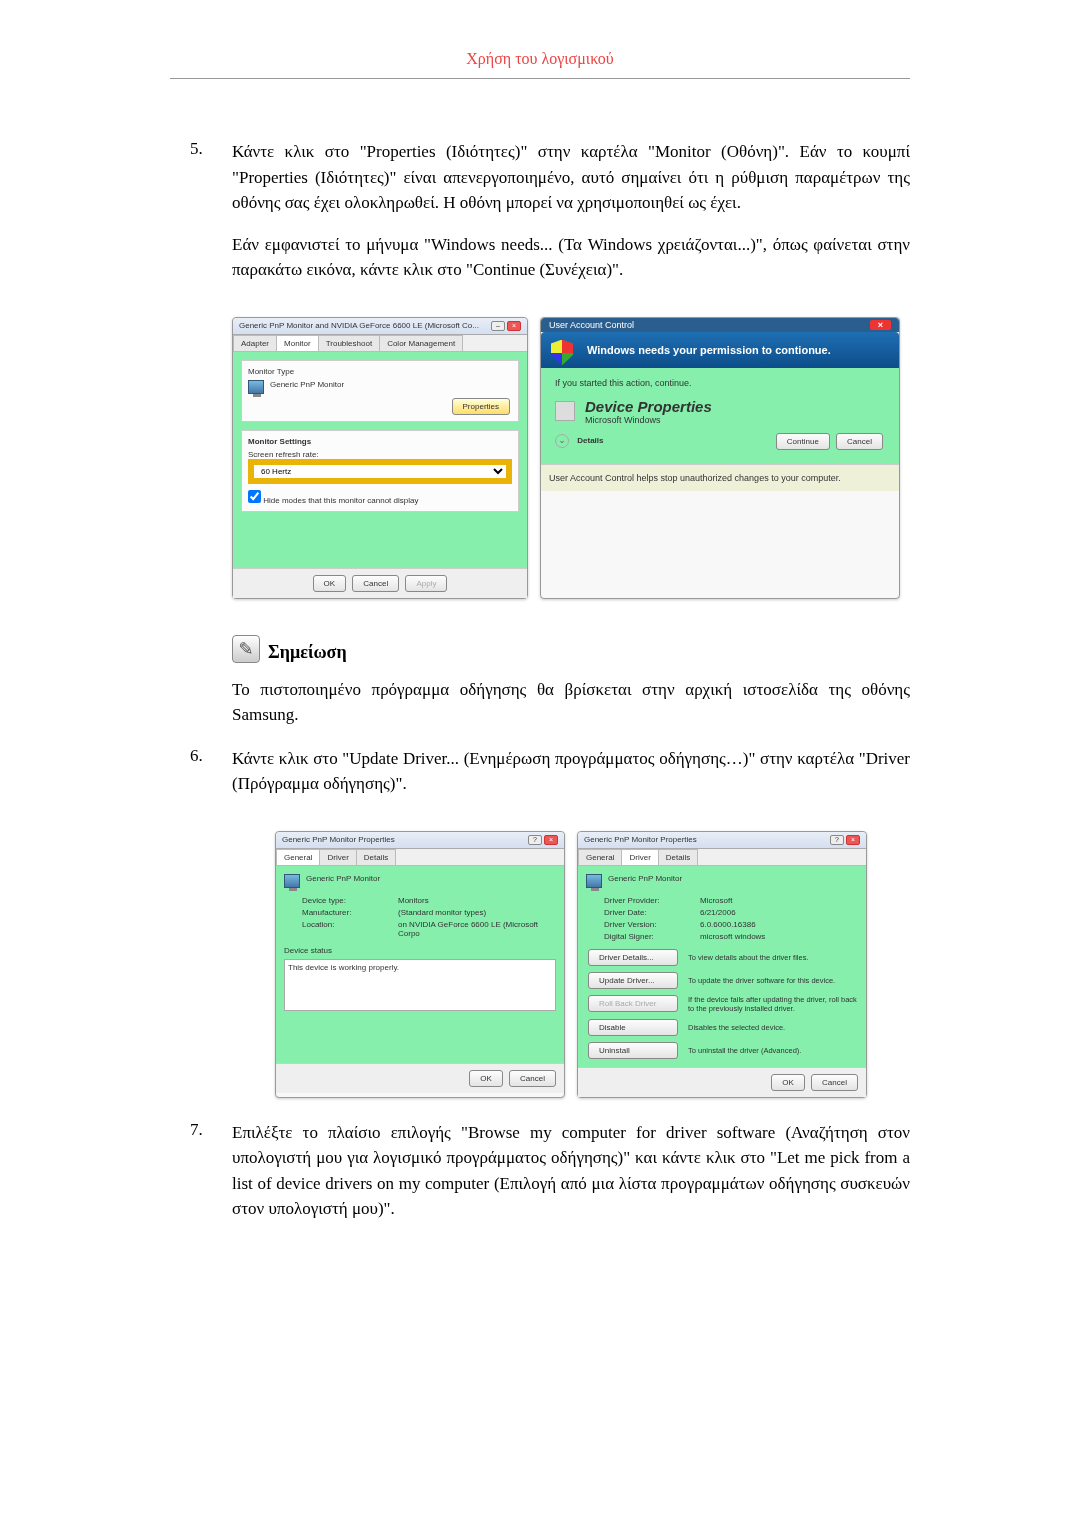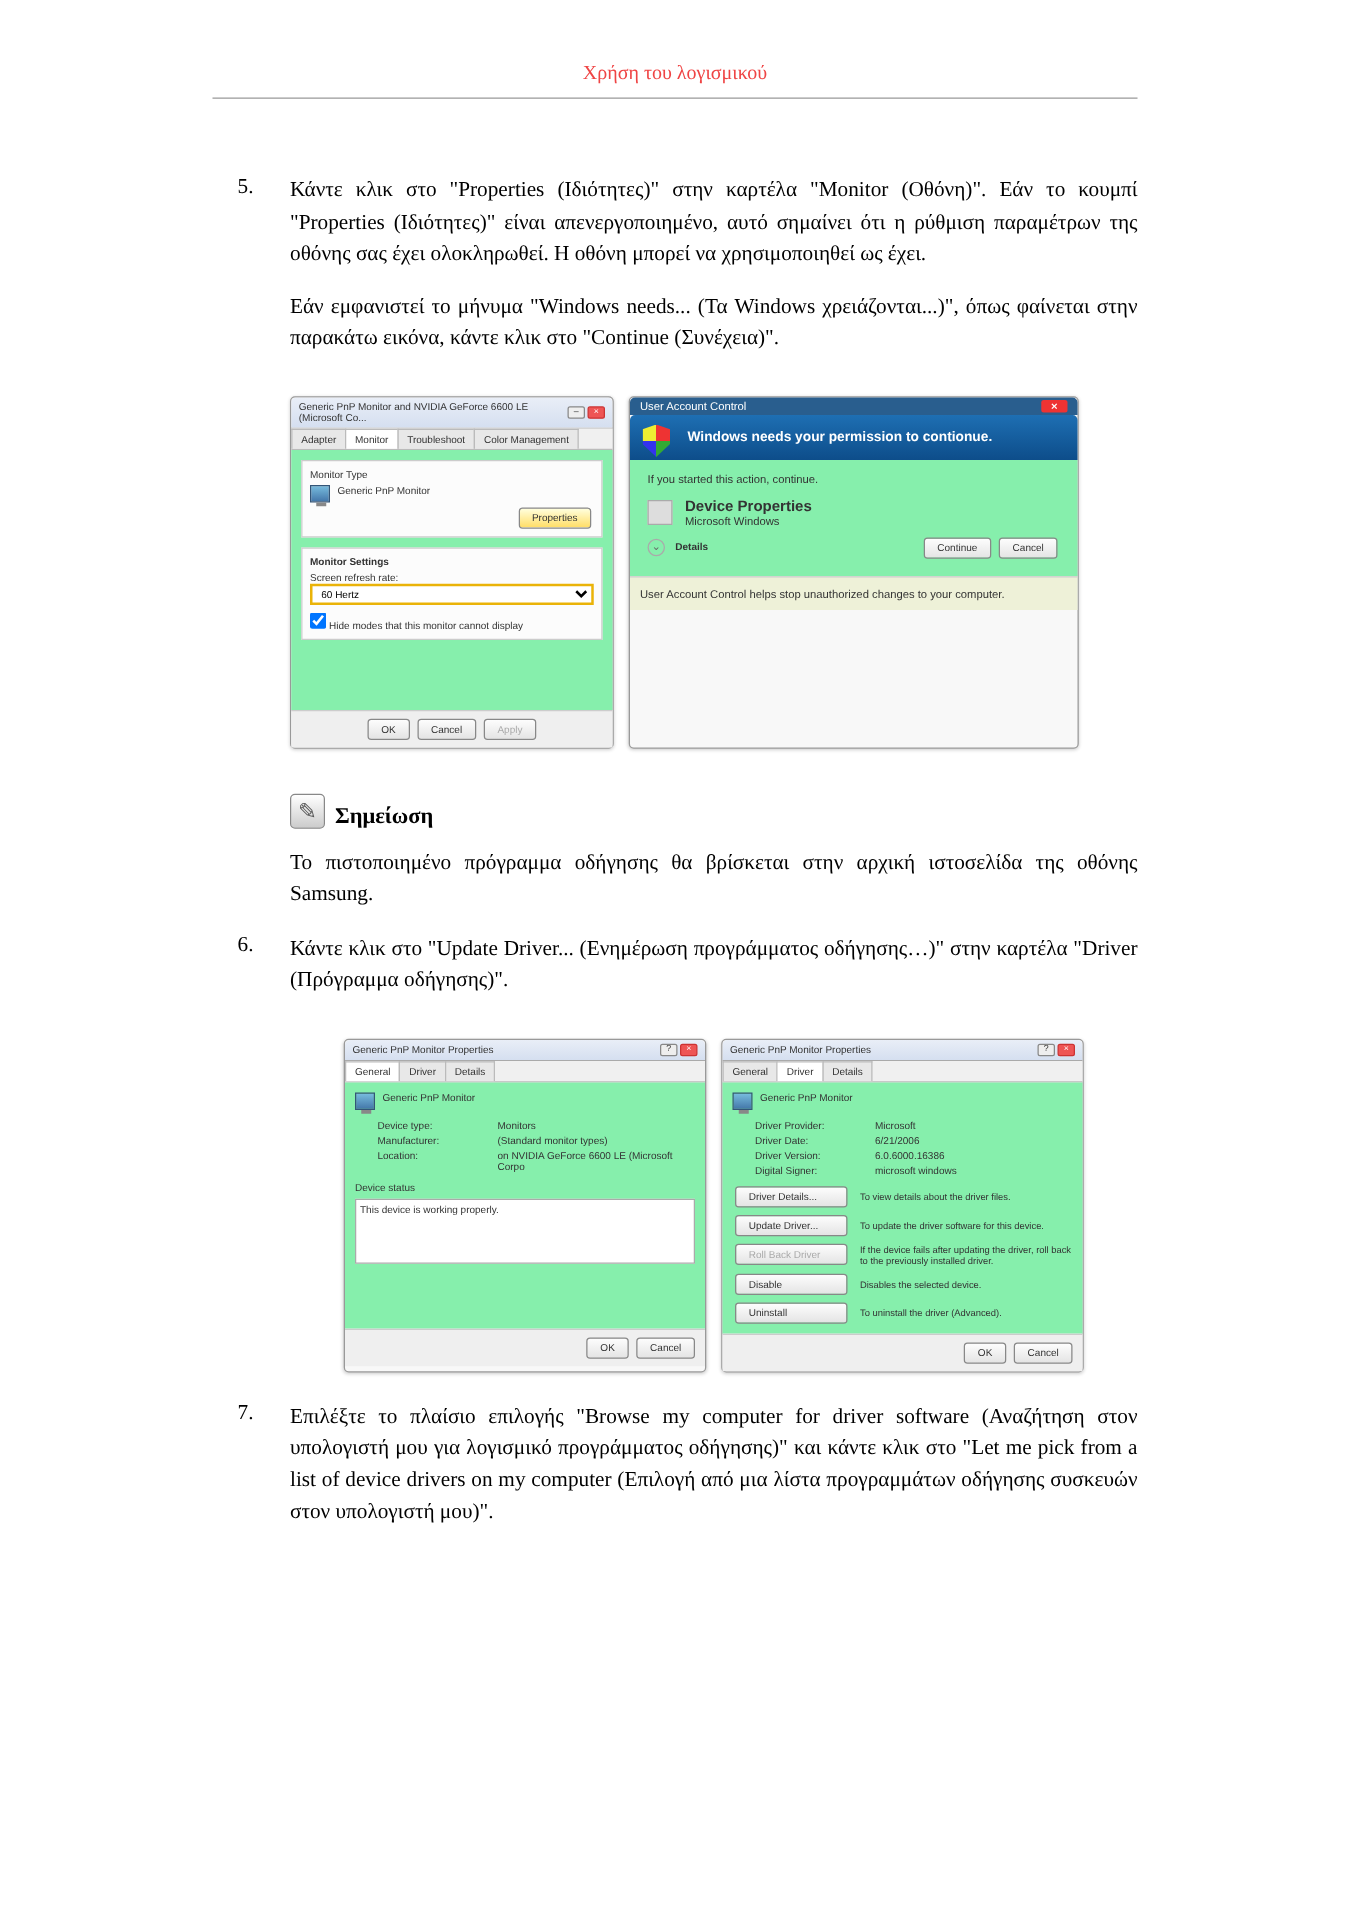--- a/index.html
+++ b/index.html
@@ -87,21 +87,21 @@
     .win .body { padding: 8px; background:#86efac; }
     .win .group {
       border: 1px solid #ccc;
       padding: 6px;
       margin-bottom: 8px;
       background:#fcfcfc;
     }
     .win .label { font-size: 8px; color:#333; }
     .win input[type=text], .win select {
       width: 100%; font-size: 8px; padding: 1px 3px;
-      border: 2px solid #eab308; background:#fff;
+      border: 6px solid #eab308; background:#fff;
     }
     .win .btn {
       display: inline-block; padding: 3px 10px; font-size: 8px;
       border: 1px solid #888; background: linear-gradient(#fdfdfd,#e4e4e4);
       border-radius: 3px; cursor:pointer; margin: 0 2px;
     }
     .win .btn.disabled { color:#aaa; }
     .win .footer { text-align:center; padding: 6px; background:#efefef; border-top:1px solid #ccc; }
     .monitor-icon {
       display:inline-block; width:16px; height:14px;
@@ -176,21 +176,21 @@
   <div class="list-row">
     <div class="list-num">5.</div>
     <div class="list-body">
       <div class="para">Κάντε κλικ στο "Properties (Ιδιότητες)" στην καρτέλα "Monitor (Οθόνη)". Εάν το κουμπί "Properties (Ιδιότητες)" είναι απενεργοποιημένο, αυτό σημαίνει ότι η ρύθμιση παραμέτρων της οθόνης σας έχει ολοκληρωθεί. Η οθόνη μπορεί να χρησιμοποιηθεί ως έχει.</div>
       <div class="para">Εάν εμφανιστεί το μήνυμα "Windows needs... (Τα Windows χρειάζονται...)", όπως φαίνεται στην παρακάτω εικόνα, κάντε κλικ στο "Continue (Συνέχεια)".</div>
     </div>
   </div>
 
   <div class="screenshots-block">
 
-    <div class="win" style="width:259px">
+    <div class="win" style="width:296px">
       <div class="titlebar">
         <span>Generic PnP Monitor and NVIDIA GeForce 6600 LE (Microsoft Co...</span>
         <span class="title-btns">
           <span class="tbtn">–</span>
           <span class="tbtn close">×</span>
         </span>
       </div>
       <div class="tabs">
         <div class="tab">Adapter</div>
         <div class="tab active">Monitor</div>
@@ -235,21 +235,21 @@
       </div>
       <div class="header">
         <span class="shield"></span>
         <span>Windows needs your permission to contionue.</span>
       </div>
       <div class="body">
         <div class="info">If you started this action, continue.</div>
         <div class="item">
           <span class="item-icon"></span>
           <span>
-            <div style="font-weight:bold; font-size:12px;">Device Properties</div>
+            <div style="font-weight:bold; font-size:15px;font-style:italic;">Device Properties</div>
             <div style="font-size:9px;">Microsoft Windows</div>
           </span>
         </div>
         <div class="details-row">
           <span>
             <span class="chev">⌄</span>
             <span style="font-weight:bold;">Details</span>
           </span>
           <span>
             <span class="btn">Continue</span>

